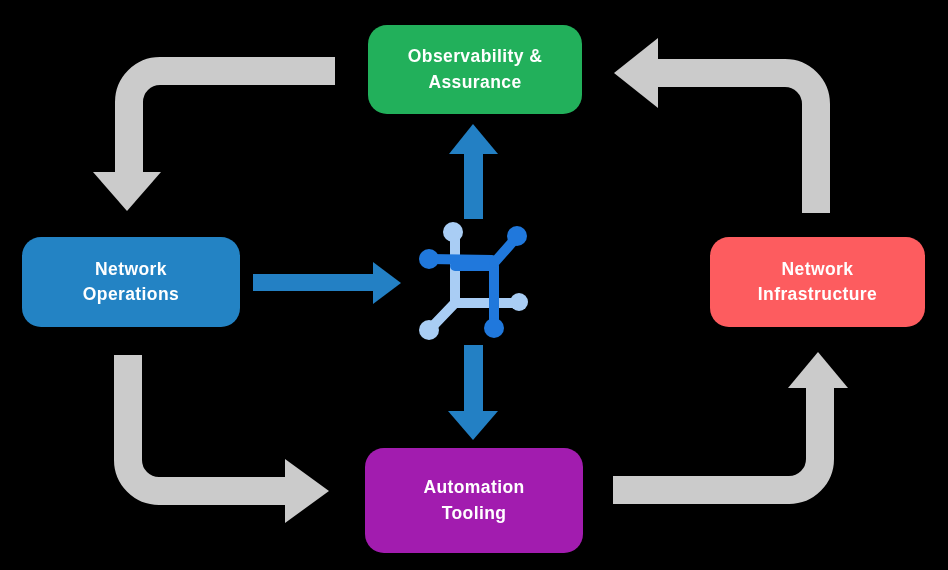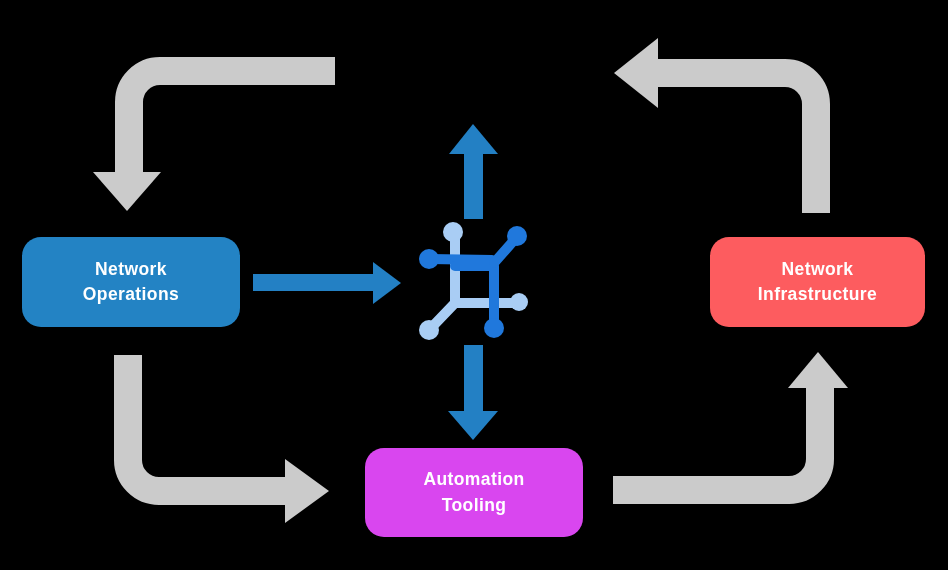--- a/index.html
+++ b/index.html
@@ -31,21 +31,21 @@
     color: #fff;
     font-size: 17.5px;
     font-weight: 600;
     letter-spacing: 0.4px;
     line-height: 1.45;
   }
   .node-label { white-space: pre-line; }
   .node-observability { left: 368px; top: 25px;  width: 214px; height: 89px; background: #22B05B; }
   .node-operations    { left: 22px;  top: 237px; width: 218px; height: 90px; background: #2383C4; }
   .node-infrastructure{ left: 710px; top: 237px; width: 215px; height: 90px; background: #FD5C5F; }
-  .node-automation    { left: 365px; top: 448px; width: 218px; height: 89px; background: #d946ef; }
+  .node-automation    { left: 365px; top: 448px; width: 218px; height: 105px; background: #a21caf; }
 </style>
 </head>
 <body>
 
 <div class="canvas">
 
   <svg class="arrow-layer" viewBox="0 0 948 570">
 
     <g>
       <path d="M 335 71 L 160 71 A 31 31 0 0 0 129 102 L 129 173" fill="none" stroke="#CBCBCB" stroke-width="28"></path>
@@ -95,20 +95,24 @@
         <path d="M 494 263 L 516 238"></path>
       </g>
       <g fill="#2078DC" stroke="none">
         <circle cx="429" cy="259" r="10"></circle>
         <circle cx="517" cy="236" r="10"></circle>
         <circle cx="494" cy="328" r="10"></circle>
       </g>
     </g>
   </svg>
 
+  <div class="node node-observability">
+    <span class="node-label">Observability &amp;
+Assurance</span>
+  </div>
   <div class="node node-operations">
     <span class="node-label">Network
 Operations</span>
   </div>
   <div class="node node-infrastructure">
     <span class="node-label">Network
 Infrastructure</span>
   </div>
   <div class="node node-automation">
     <span class="node-label">Automation

